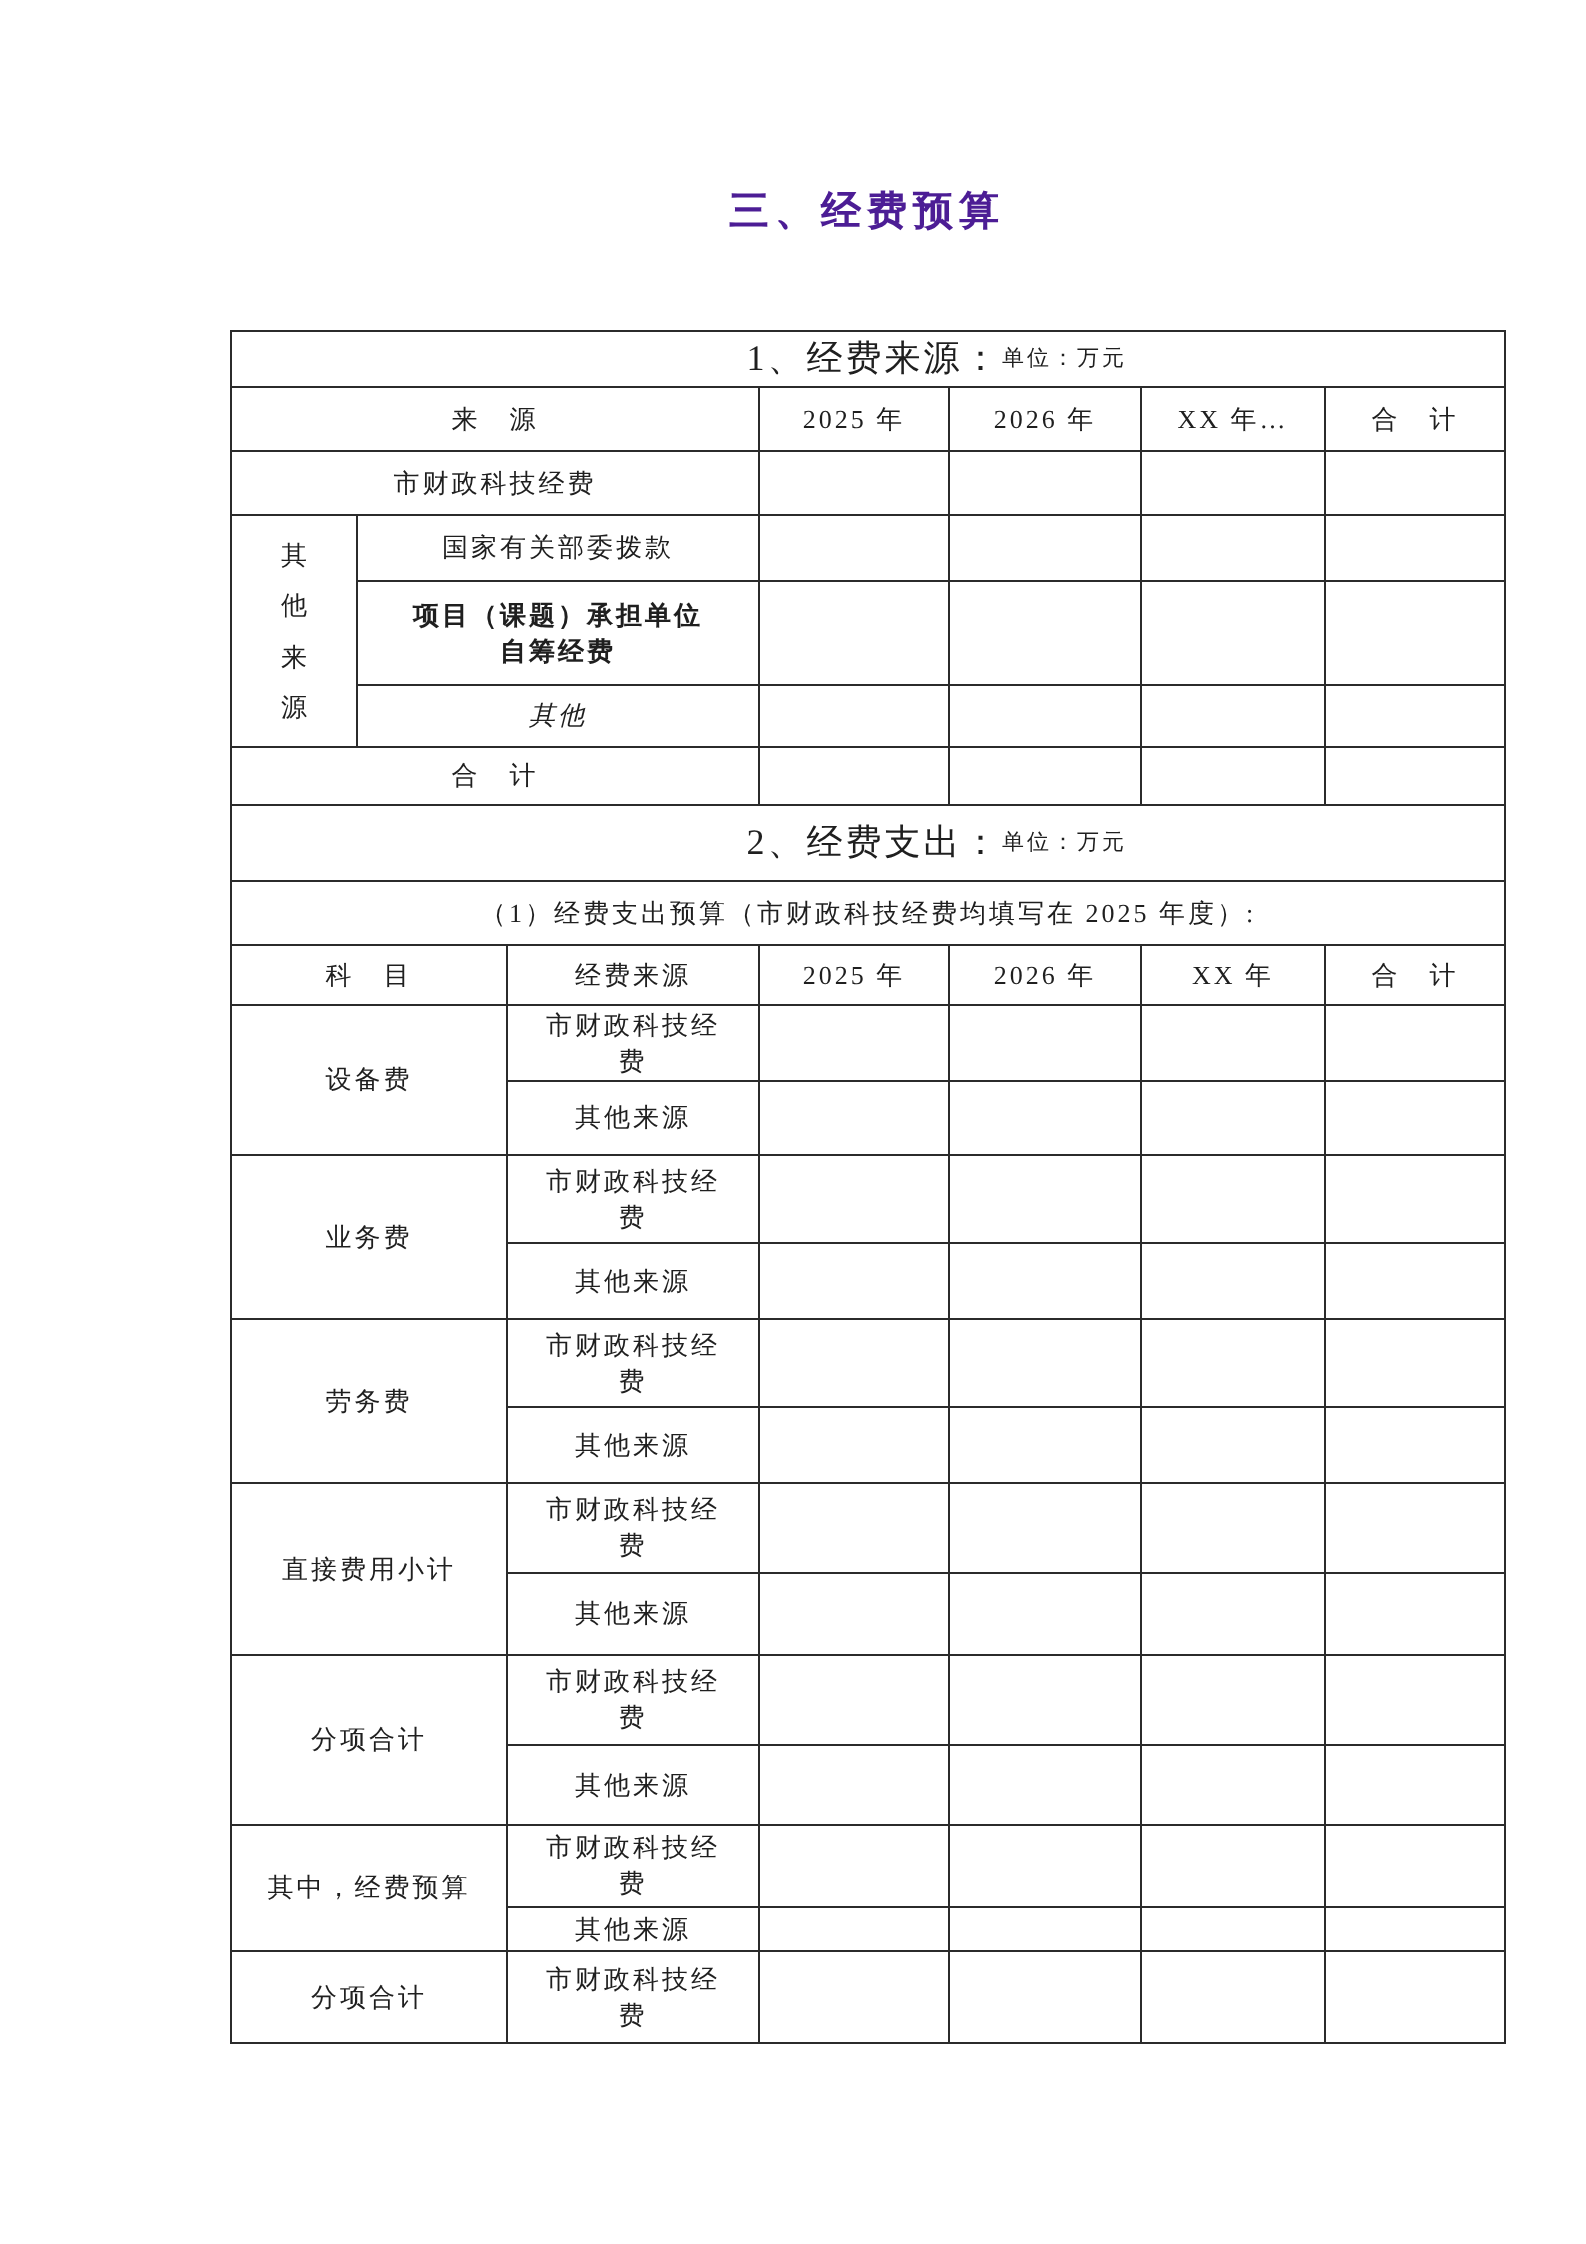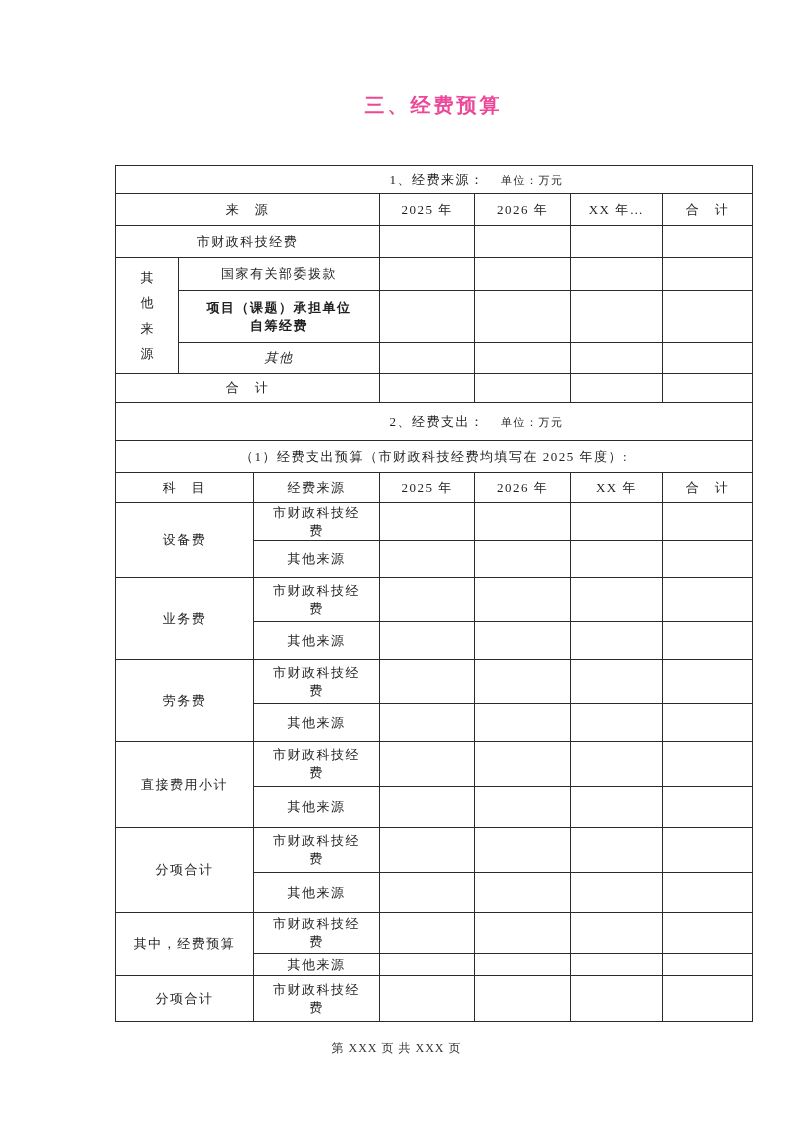--- a/index.html
+++ b/index.html
@@ -7,37 +7,37 @@
     position:relative;
     width:793px;height:1122px;
     background:#ffffff;
     font-family:"Liberation Serif","DejaVu Serif",serif;
     color:#1f1f1f;
     overflow:hidden;
   }
   #doc-title{
     position:absolute;top:92px;left:115px;width:637px;
     text-align:center;font-size:20px;font-weight:bold;
-    letter-spacing:3px;color:#ec4899;
+    letter-spacing:3px;color:#4c1d95;
   }
   #budget-table{
     position:absolute;top:165px;left:115px;width:637px;
     border-collapse:collapse;table-layout:fixed;
   }
   #budget-table td{
     border:1px solid #2b2b2b;
     padding:0;
     text-align:center;vertical-align:middle;
     font-size:13px;letter-spacing:1.5px;line-height:1.35;
     overflow:hidden;
   }
   td.section-row{
     text-align:left;position:relative;
   }
-  td.section-row .sec-label{padding-left:6px;font-size:13px;}
+  td.section-row .sec-label{padding-left:6px;font-size:18px;}
   td.section-row .unit-label{position:absolute;left:385px;top:50%;transform:translateY(-50%);font-size:11px;}
   td.note-row{text-align:left;padding-left:10px;font-size:13px;}
   .wrap150{display:inline-block;max-width:155px;font-weight:bold;}
   .wrap92{display:inline-block;max-width:93px;}
   .vert span{display:inline-block;width:1.1em;line-height:1.95;letter-spacing:0;}
   tr.h22 td{line-height:1;}
   tr.h28{height:28px;} tr.h29{height:29px;} tr.h30{height:30px;}
   tr.h31{height:31px;font-style:italic;} tr.h32{height:32px;} tr.h33{height:33px;}
   tr.h37{height:37px;} tr.h38{height:38px;} tr.h40{height:40px;}
   tr.h41{height:41px;} tr.h44{height:44px;} tr.h45{height:45px;}
@@ -239,14 +239,13 @@
       <td colspan="2">分项合计</td>
       <td><span class="wrap92">市财政科技经费</span></td>
       <td class="v"></td>
       <td class="v"></td>
       <td class="v"></td>
       <td class="v"></td>
     </tr>
   </tbody>
     </table>
 
-  <div id="page-footer">第 XXX 页 共 XXX 页</div>
 </div>
 
 </body></html>

